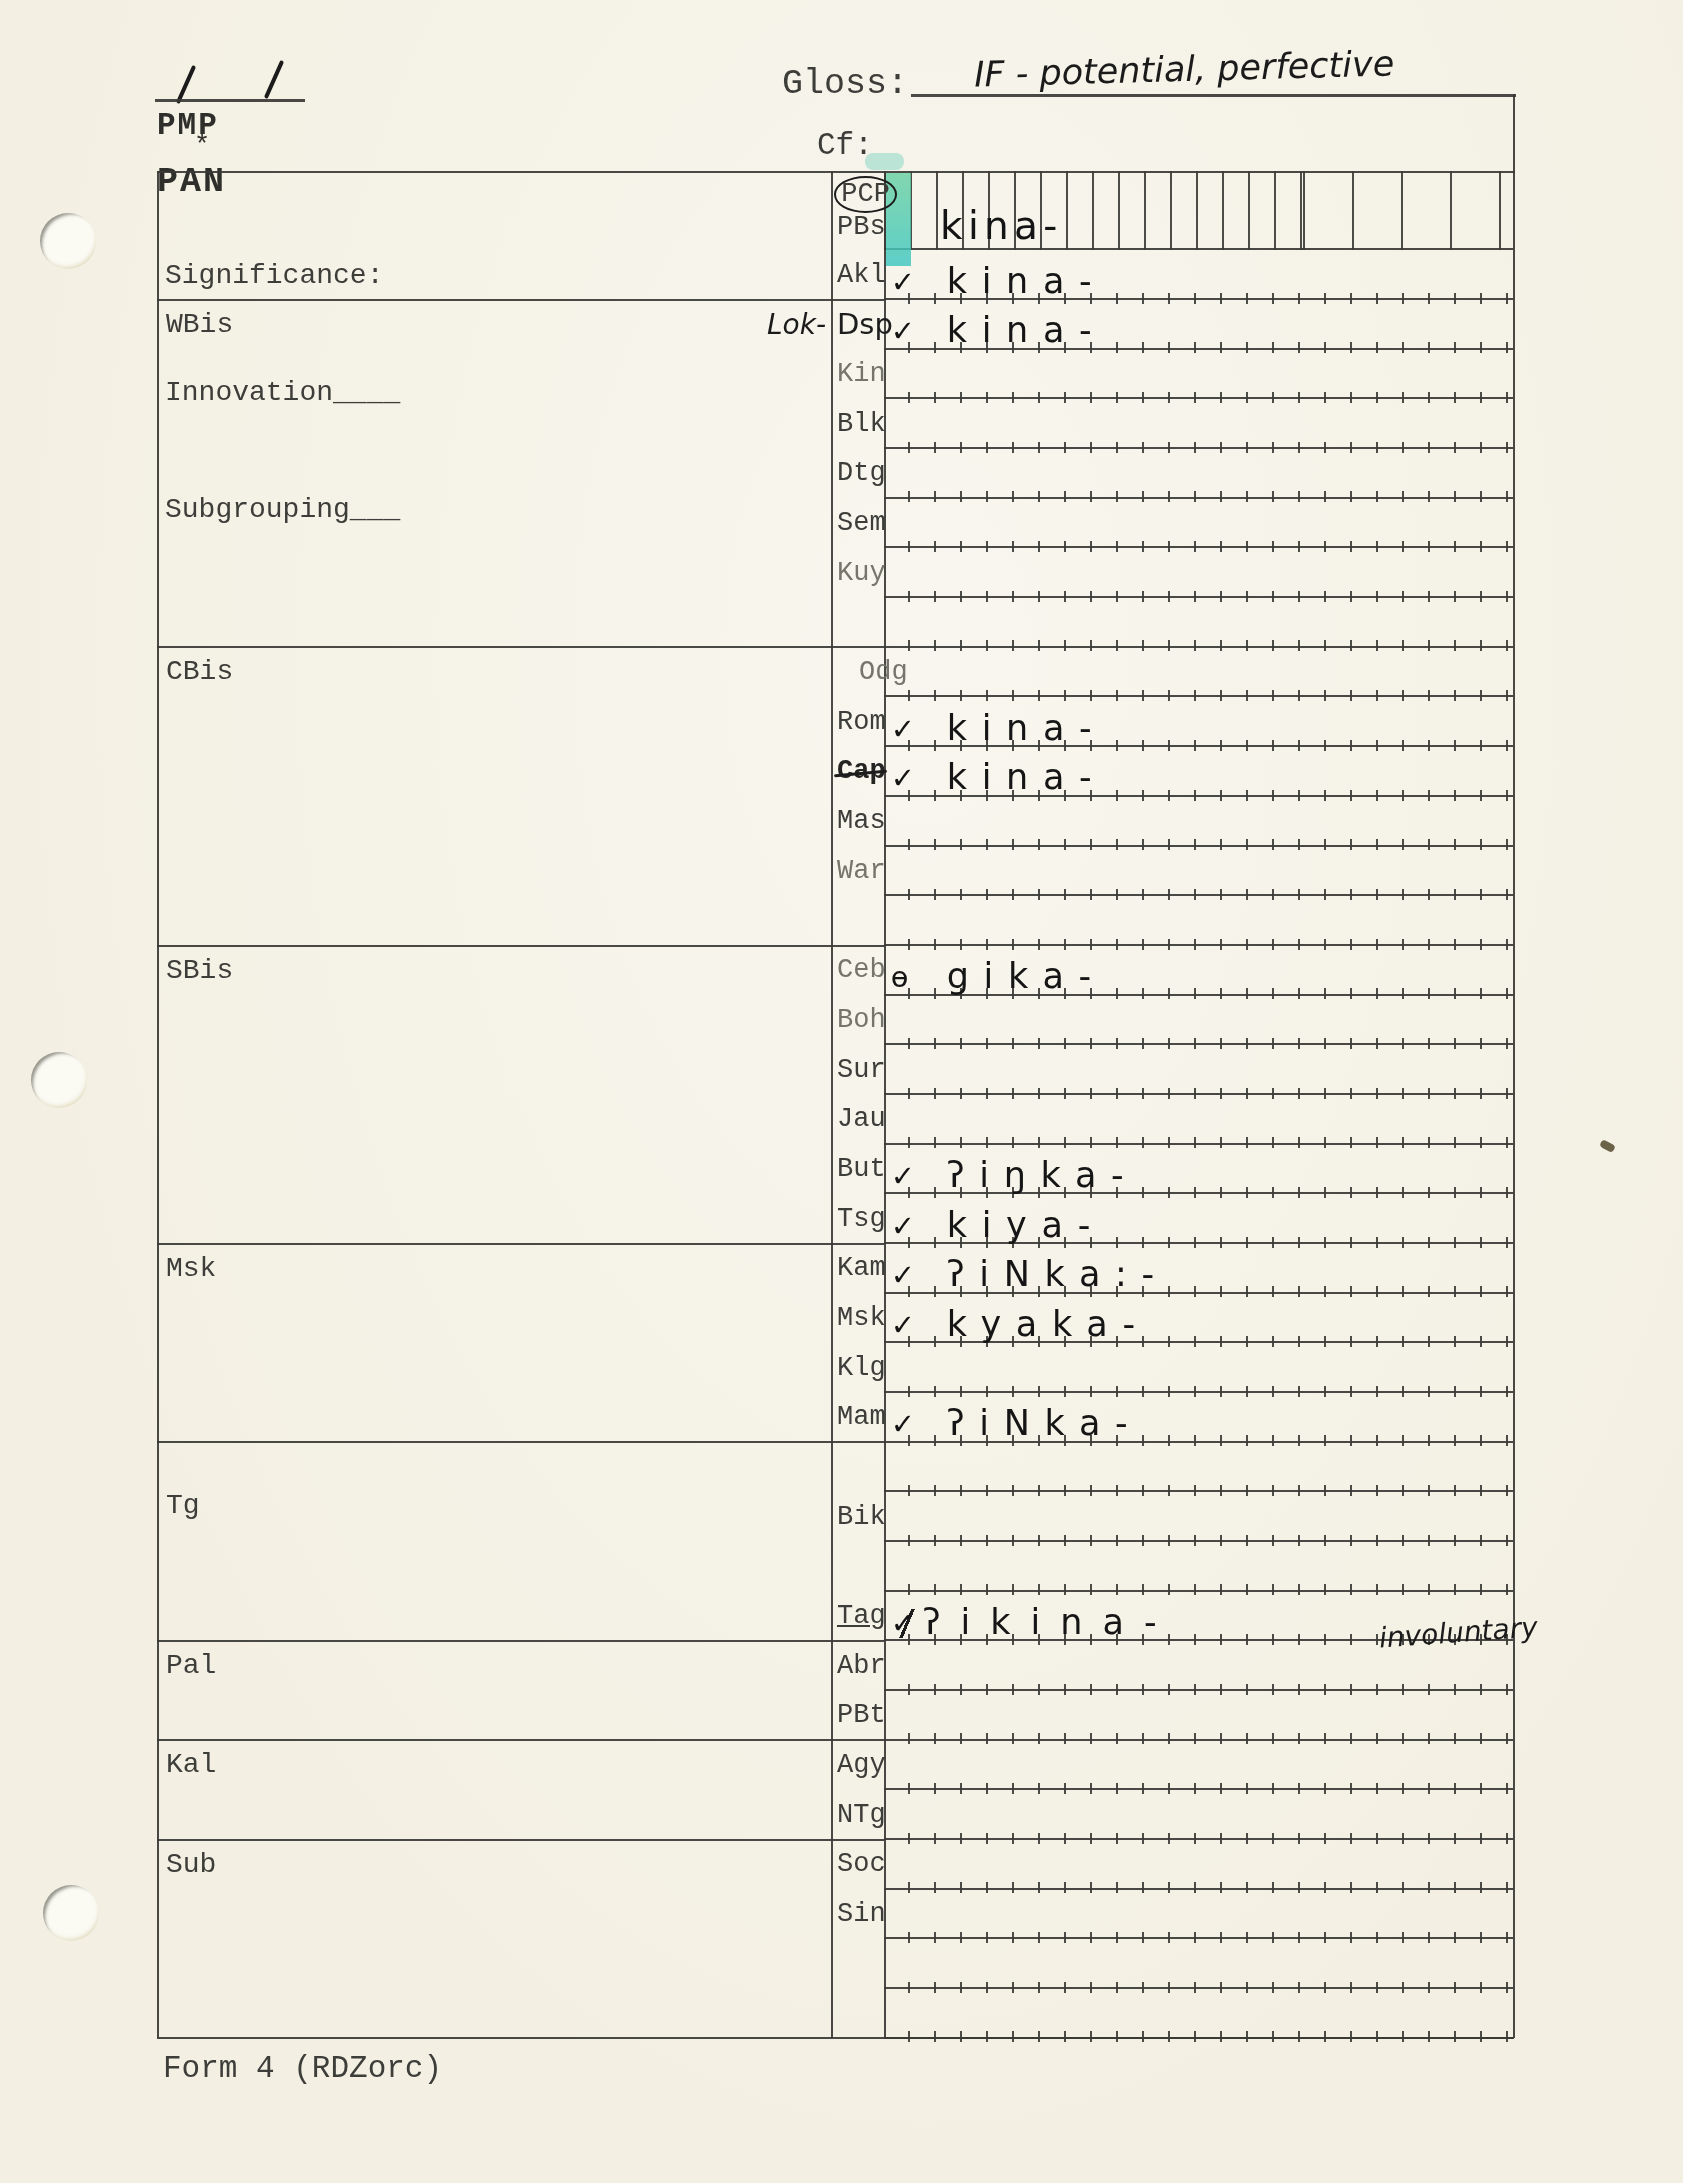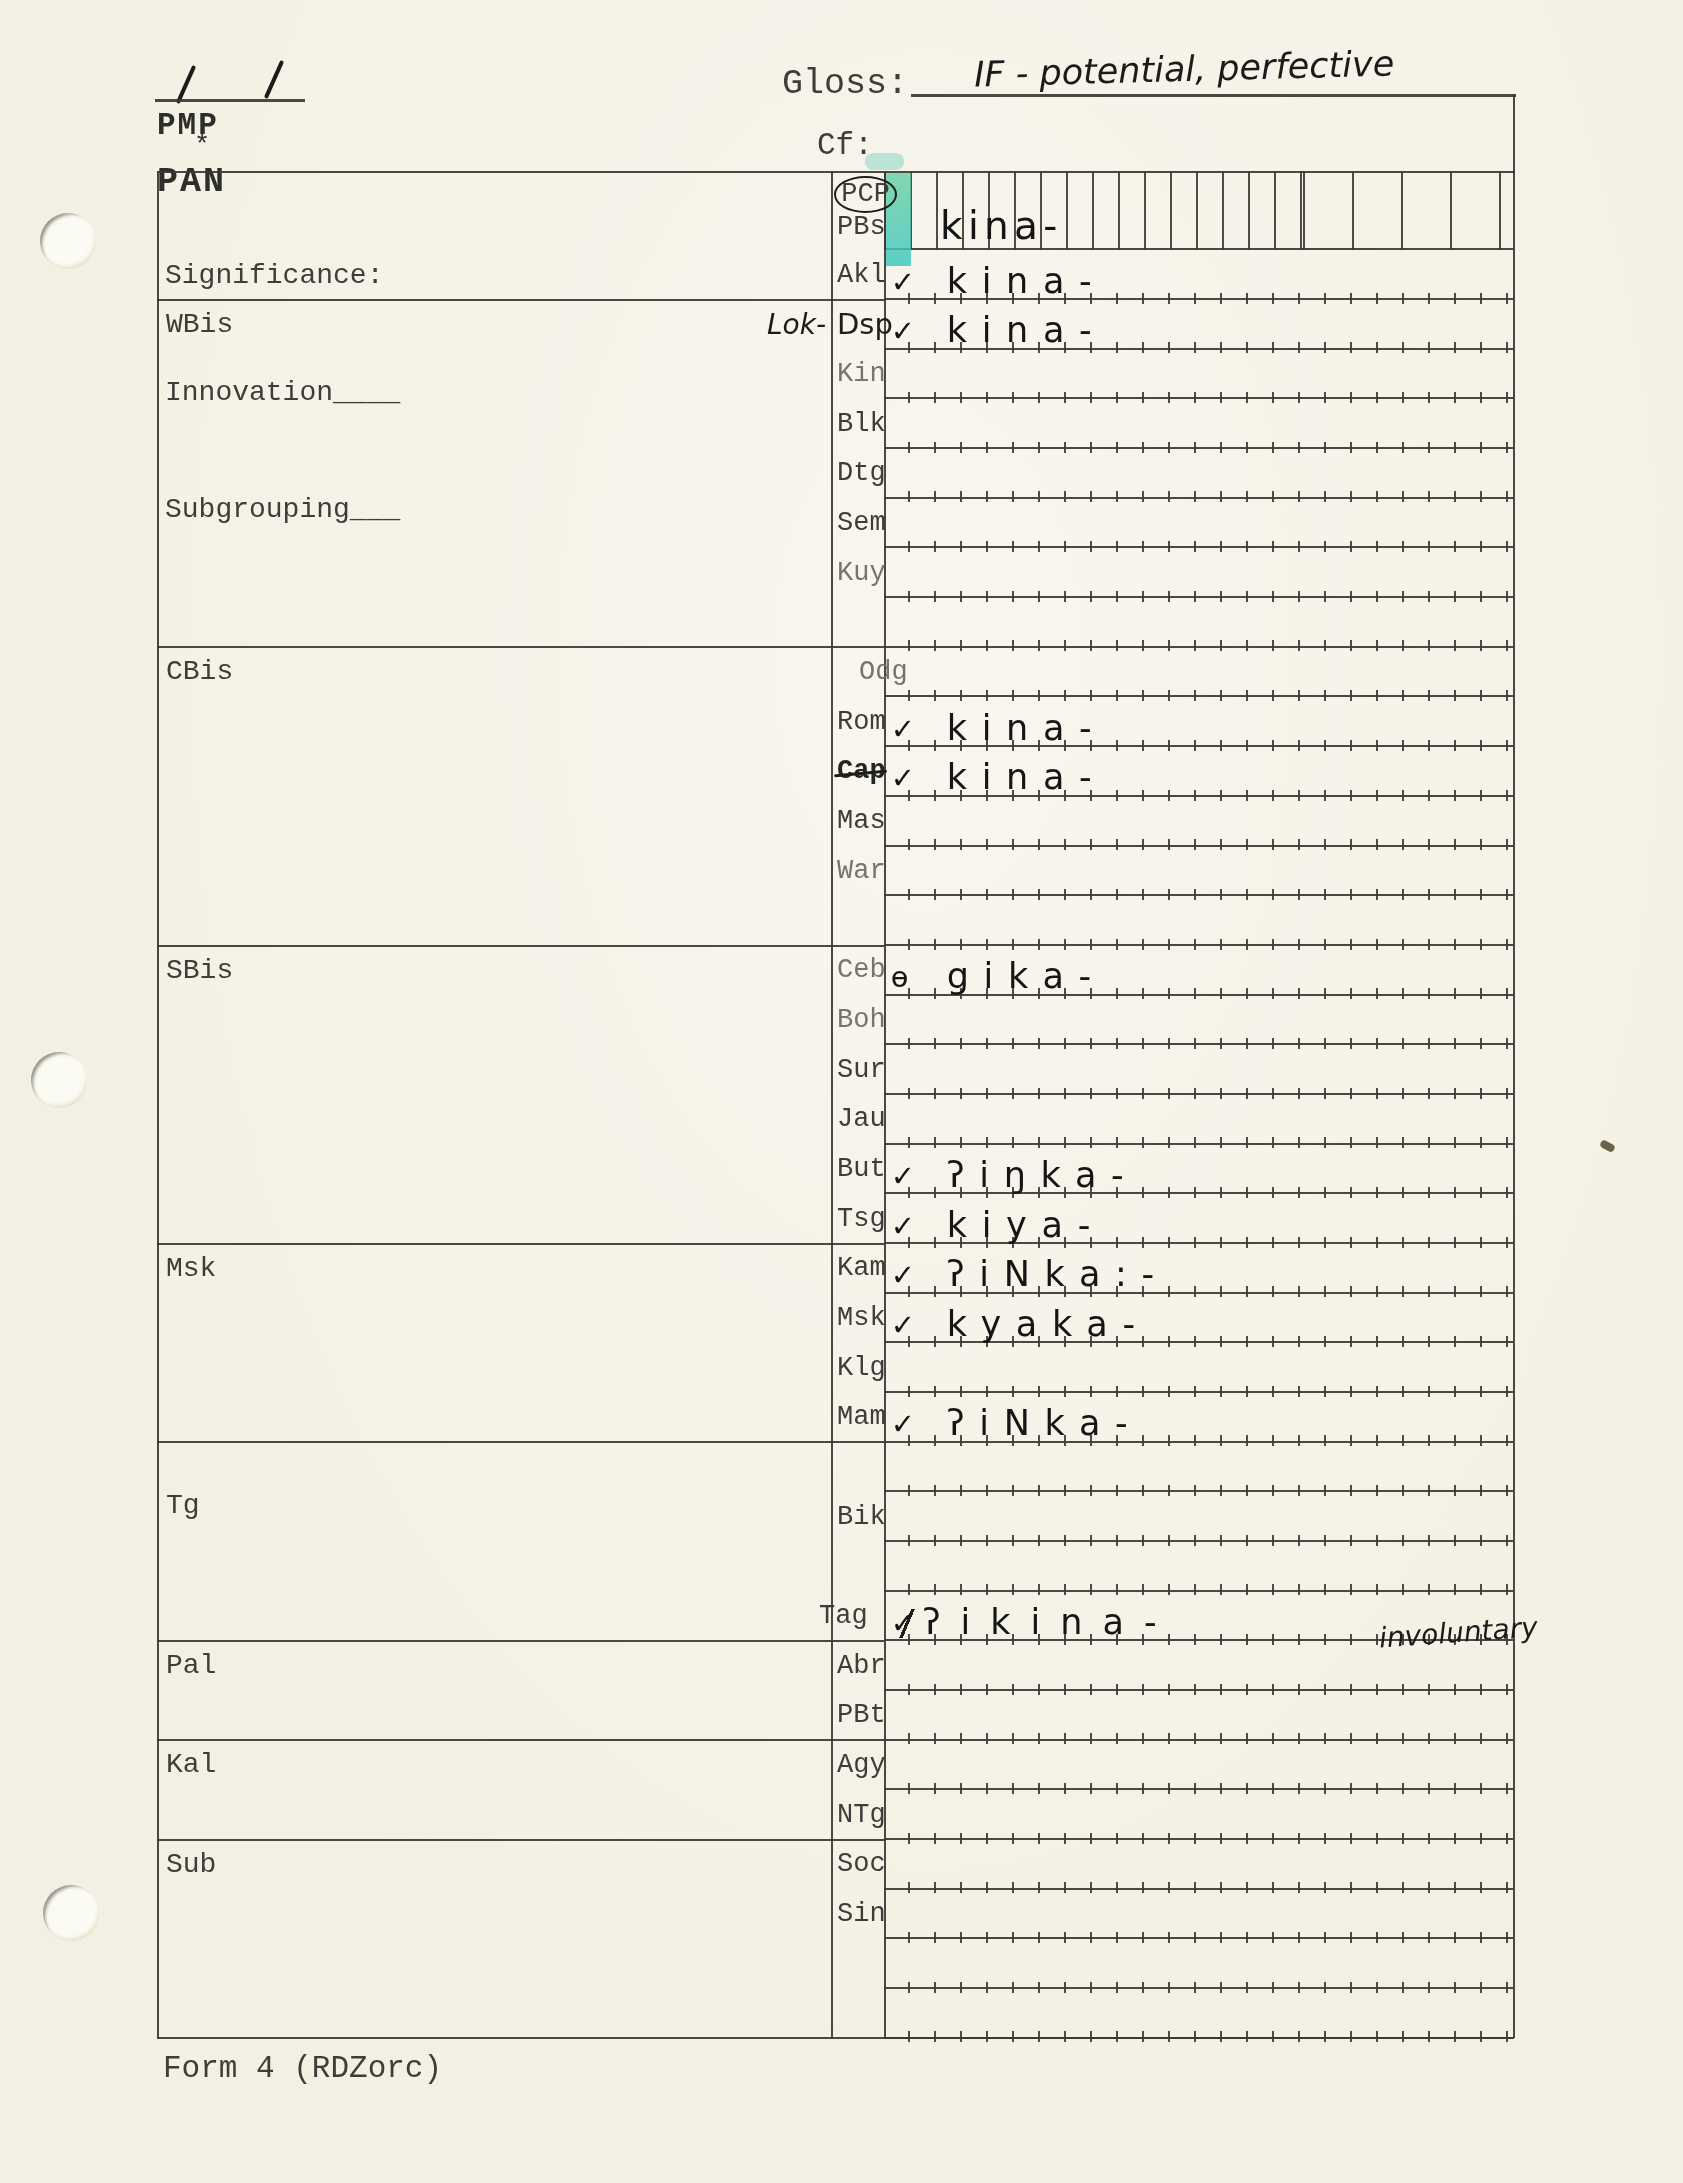--- a/index.html
+++ b/index.html
@@ -234,21 +234,21 @@
       <div class="abs typed sec-label" style="left: 166px; top: 1490px;">Tg</div>
       <div class="abs line" style="left: 884px; top: 1490px; width: 629px; height: 1.7px;"></div>
       <div class="abs " style="left: 884px; top: 1485px; width: 629px; height: 11.3px; background: repeating-linear-gradient(90deg, transparent 0px, transparent 24.4px, rgba(58, 58, 54, 0.9) 24.4px, rgba(58, 58, 54, 0.9) 26px);"></div>
       <div class="abs line" style="left: 884px; top: 1540px; width: 629px; height: 1.7px;"></div>
       <div class="abs " style="left: 884px; top: 1535px; width: 629px; height: 11.3px; background: repeating-linear-gradient(90deg, transparent 0px, transparent 24.4px, rgba(58, 58, 54, 0.9) 24.4px, rgba(58, 58, 54, 0.9) 26px);"></div>
       <div class="abs typed code" style="left: 837px; top: 1492px; width: 46px; height: 50px; display: flex; align-items: center;">Bik</div>
       <div class="abs line" style="left: 884px; top: 1590px; width: 629px; height: 1.7px;"></div>
       <div class="abs " style="left: 884px; top: 1584px; width: 629px; height: 11.3px; background: repeating-linear-gradient(90deg, transparent 0px, transparent 24.4px, rgba(58, 58, 54, 0.9) 24.4px, rgba(58, 58, 54, 0.9) 26px);"></div>
       <div class="abs line" style="left: 884px; top: 1639px; width: 629px; height: 1.7px;"></div>
       <div class="abs " style="left: 884px; top: 1634px; width: 629px; height: 11.3px; background: repeating-linear-gradient(90deg, transparent 0px, transparent 24.4px, rgba(58, 58, 54, 0.9) 24.4px, rgba(58, 58, 54, 0.9) 26px);"></div>
-      <div class="abs typed code" style="left: 819px; top: 1591px; width: 46px; height: 50px; display: flex; align-items: center;">Tag</div>
+      <div class="abs typed code" style="left: 837px; top: 1591px; width: 46px; height: 50px; display: flex; align-items: center; text-decoration: underline;">Tag</div>
       <div class="abs row-flex" style="left: 884px; top: 1591px; width: 629px; height: 50px;">
         <div class="mark crossed">✓</div>
         <div class="entry wide">ʔikina-</div>
         <div class="row-note cursive">involuntary</div>
       </div>
       <div class="abs line" style="left: 157px; top: 1640px; width: 727px; height: 2px;"></div>
       <div class="abs typed sec-label" style="left: 166px; top: 1650px;">Pal</div>
       <div class="abs line" style="left: 884px; top: 1689px; width: 629px; height: 1.7px;"></div>
       <div class="abs " style="left: 884px; top: 1684px; width: 629px; height: 11.3px; background: repeating-linear-gradient(90deg, transparent 0px, transparent 24.4px, rgba(58, 58, 54, 0.9) 24.4px, rgba(58, 58, 54, 0.9) 26px);"></div>
       <div class="abs typed code" style="left: 837px; top: 1641px; width: 46px; height: 50px; display: flex; align-items: center;">Abr</div>

